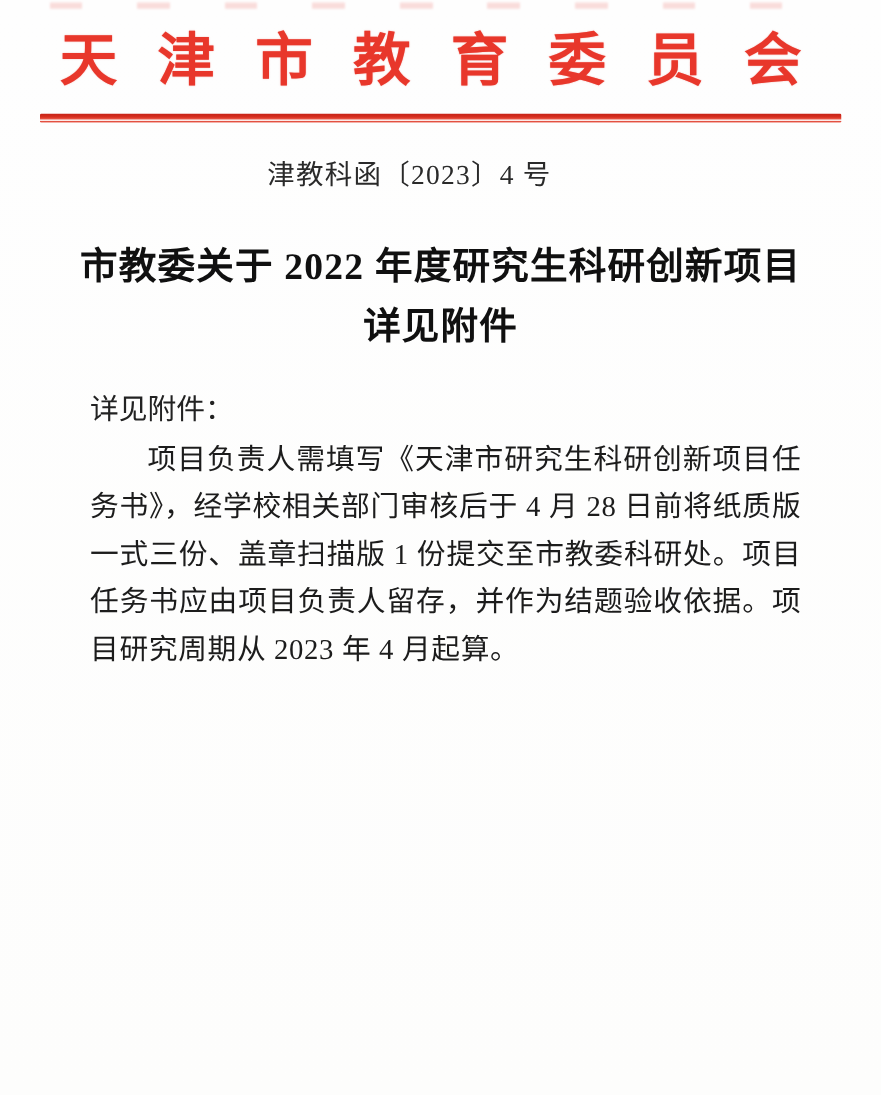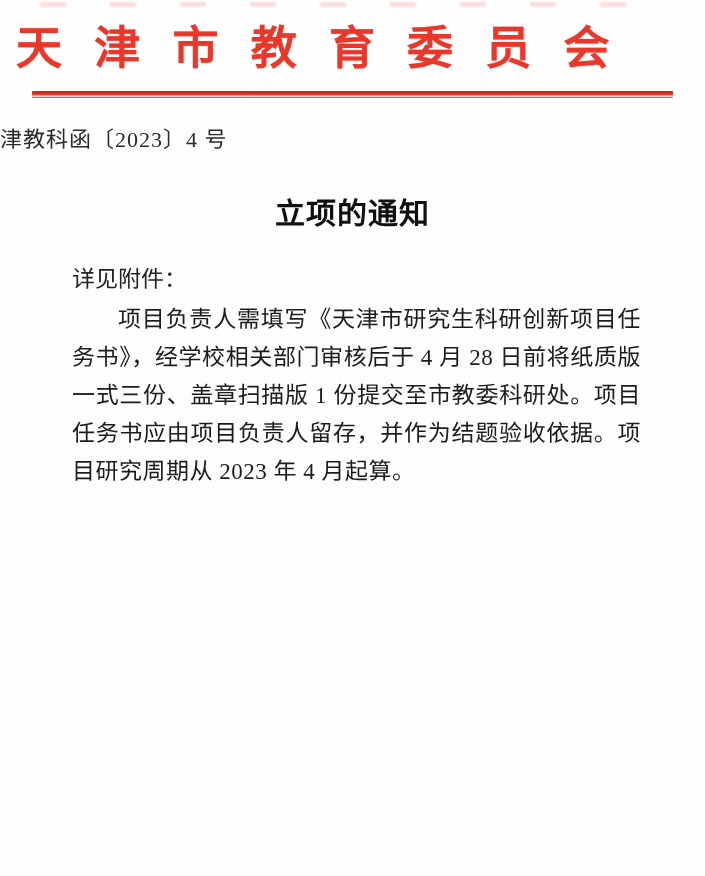--- a/index.html
+++ b/index.html
@@ -26,21 +26,21 @@
     height: 5px;
     background: repeating-linear-gradient(
       to right,
       rgba(230, 70, 60, 0.18) 0 26px,
       rgba(255, 255, 255, 0) 26px 70px
     );
     filter: blur(1px);
   }
   .org-name {
     margin-top: 21px;
-    text-align: left;
+    text-align: center;
     font-size: 46px;
     line-height: 55px;
     font-weight: 700;
     color: #e8372b;
     letter-spacing: 0.70em;
     text-indent: 0.35em;
     white-space: nowrap;
     text-shadow: 0 0 1px rgba(232, 55, 43, 0.55);
   }
   .red-rule {
@@ -54,21 +54,21 @@
       #f9ded9 70%,
       #ffffff 76%,
       #e14c3c 86%,
       #ea6558 100%
     );
     border-radius: 1px;
   }
   .doc-number {
     margin-top: 27px;
     padding-right: 50px;
-    text-align: left;
+    text-align: center;
     font-size: 22px;
     line-height: 30px;
     color: #2a2a2a;
     letter-spacing: 1px;
   }
   .doc-title {
     margin-top: 35px;
     text-align: center;
     font-size: 30px;
     line-height: 48px;
@@ -104,21 +104,22 @@
 
   <div class="scan-artifact"></div>
 
   <div class="org-name">天津市教育委员会</div>
 
   <div class="red-rule"></div>
 
   <div class="doc-number">津教科函〔2023〕4 号</div>
 
   <div class="doc-title">
-    <div>立项的通知</div>
+    <div>市教委关于 2022 年度研究生科研创新项目</div>
+    <div>详见附件</div>
   </div>
 
   <div class="salutation">详见附件：</div>
 
   <div class="body-text">
     <p>项目负责人需填写《天津市研究生科研创新项目任务书》，经学校相关部门审核后于 4 月 28 日前将纸质版一式三份、盖章扫描版 1 份提交至市教委科研处。项目任务书应由项目负责人留存，并作为结题验收依据。项目研究周期从 2023 年 4 月起算。</p>
   </div>
 
 </div>
 

